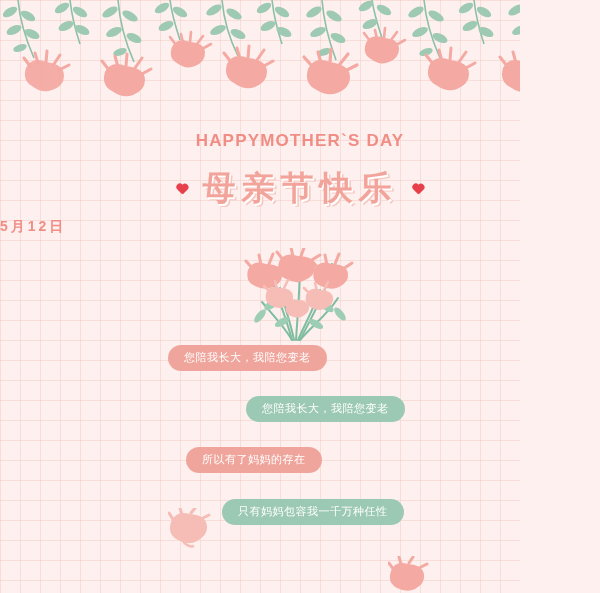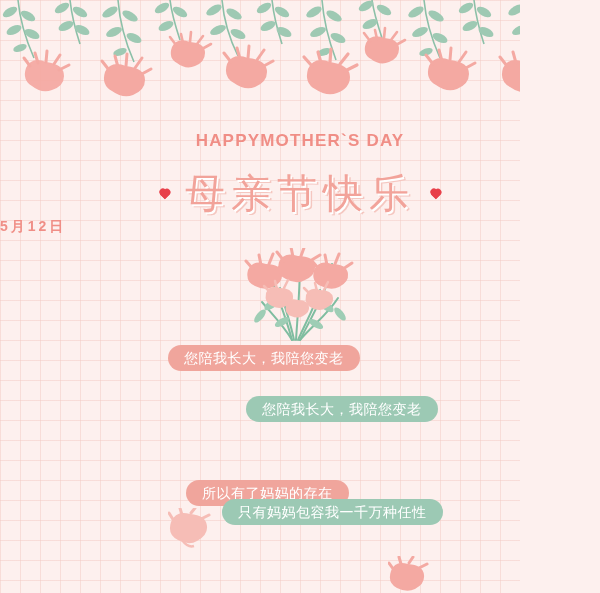--- a/index.html
+++ b/index.html
@@ -81,22 +81,22 @@
     transform: rotate(-45deg);
     transform-origin: 0 100%;
   }
   .heart::after {
     left: 0;
     transform: rotate(45deg);
     transform-origin: 100% 100%;
   }
 
   .cn-title {
-    font-size: 40px;
-    font-weight: normal;
+    font-size: 33px;
+    font-weight: bold;
     color: #f2a39a;
     letter-spacing: 6px;
     text-shadow:
       1.5px 1.5px 0 #ffffff,
       3px 3px 0 #f5c7c0;
     font-family: "DejaVu Sans", "Liberation Sans", sans-serif;
   }
 
   .date {
     position: absolute;
@@ -117,34 +117,34 @@
     left: 228px;
     width: 145px;
     height: 96px;
   }
 
   
   .pill {
     position: absolute;
     border-radius: 14px;
     color: #ffffff;
-    font-size: 14px;
+    font-size: 11px;
     line-height: 26px;
     height: 26px;
     padding: 0 16px;
     white-space: nowrap;
     font-family: "DejaVu Sans", "Liberation Sans", sans-serif;
     letter-spacing: 0.5px;
   }
   .pill-pink { background: #f0a59c; }
   .pill-green { background: #9cc9b4; }
 
   .pill-1 { top: 345px; left: 168px; }
   .pill-2 { top: 396px; left: 246px; }
-  .pill-3 { top: 447px; left: 186px; margin-top: 33px; }
+  .pill-3 { top: 447px; left: 186px; }
   .pill-4 { top: 499px; left: 222px; }
 
   
   .scatter {
     position: absolute;
   }
   .scatter-1 { top: 508px; left: 168px; }
   .scatter-2 { top: 556px; left: 388px; }
 </style>
 </head>

